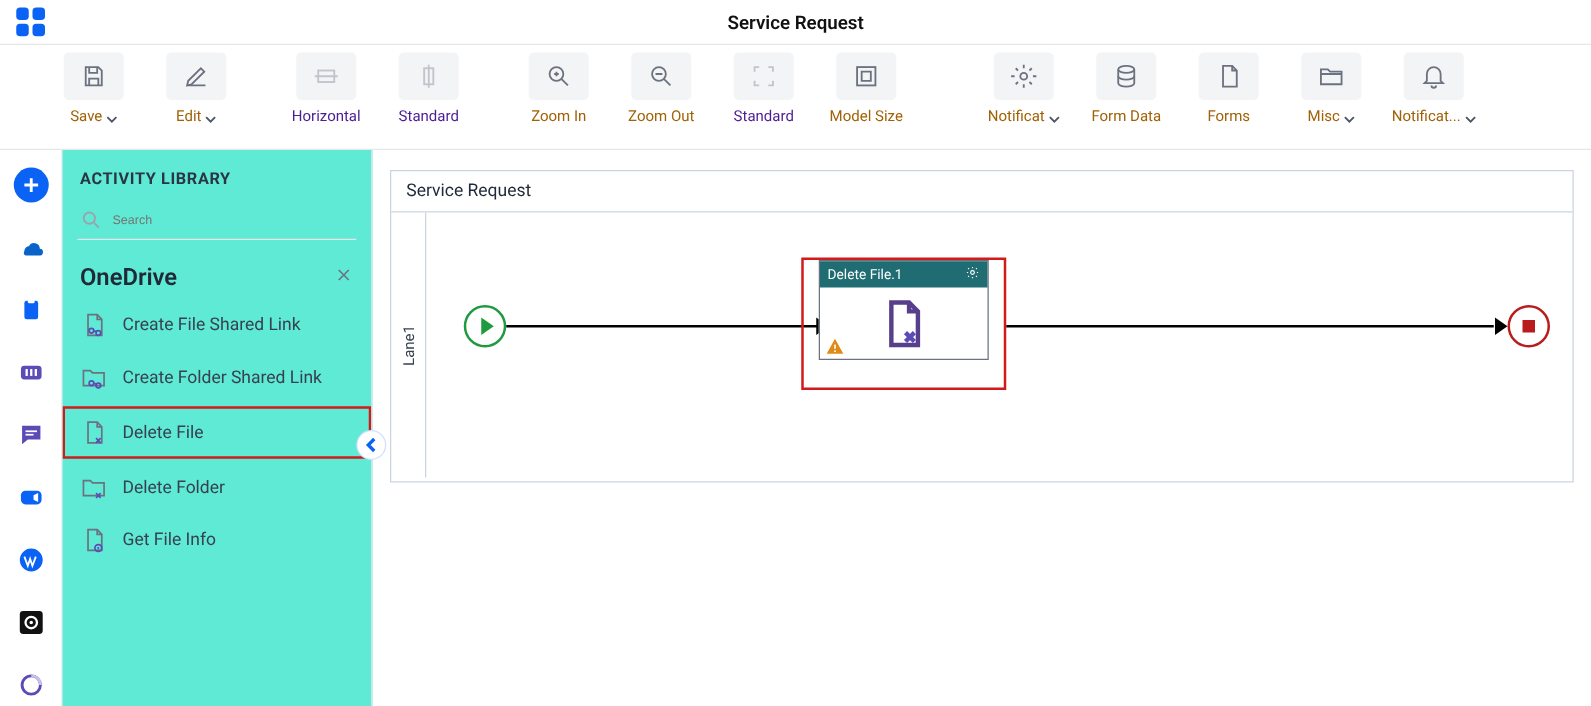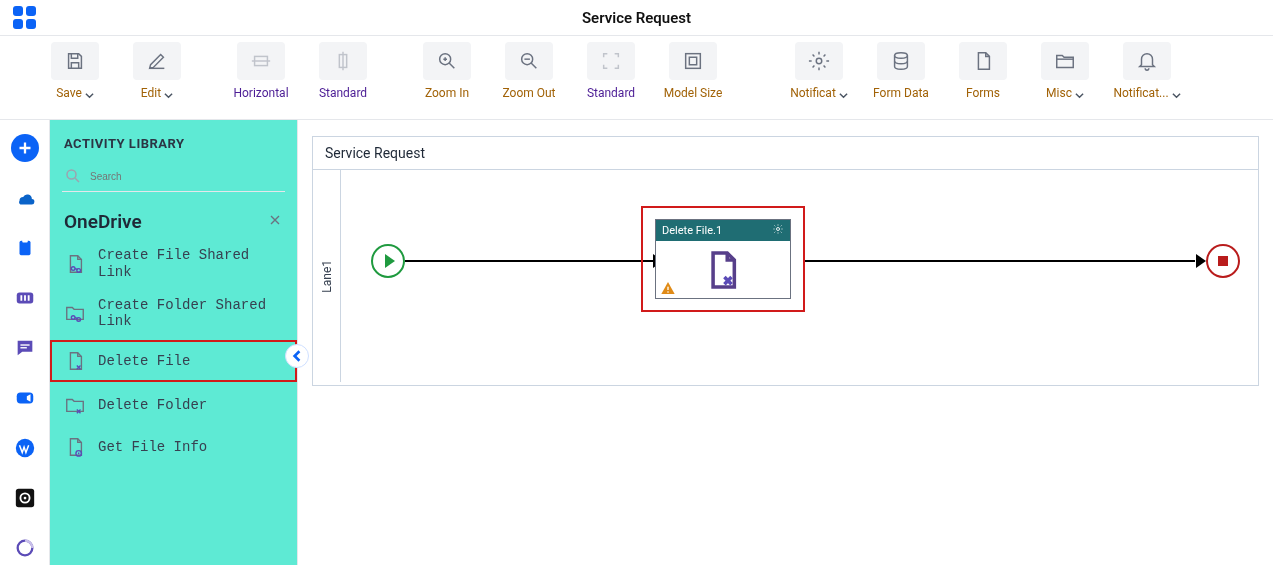--- a/index.html
+++ b/index.html
@@ -146,21 +146,21 @@
     width: 26px; height: 26px;
     display: flex; align-items: center; justify-content: center;
     flex-shrink: 0;
   }
   .panel .item .aicon svg { width: 22px; height: 22px; stroke: #6b7280; fill: none; stroke-width: 1.5; }
   .panel .item.highlight {
     border: 2px solid #d11a1a;
     padding: 6px 10px;
     margin: 2px 0;
   }
-  .panel .item .txt { line-height: 1.2; font-family: Liberation Mono, monospace; }
+  .panel .item .txt { line-height: 1.2; }
 
   .collapse-handle {
     position: absolute;
     right: -12px; top: 224px;
     width: 24px; height: 24px;
     border: 1px solid #cfe0ff;
     border-radius: 50%;
     background: #fff;
     display: flex; align-items: center; justify-content: center;
     cursor: pointer;
@@ -249,21 +249,21 @@
     border-bottom: 7px solid transparent;
   }
   .arrow1 { left: 312px; }
   .arrow2 { right: 52px; }
 
   .flow-hl {
     position: absolute;
     left: 300px; top: 36px;
     width: 164px; height: 106px;
     border: 2px solid #d11a1a;
-    display: flex; align-items: center; justify-content: center;
+    display: flex; align-items: flex-start; justify-content: center;
   }
   .flow-node {
     width: 136px; height: 80px;
     border: 1px solid #6b7280;
     background: #fff;
     display: flex; flex-direction: column;
   }
   .flow-node .hdr {
     background: #1f6d73;
     color: #fff;

